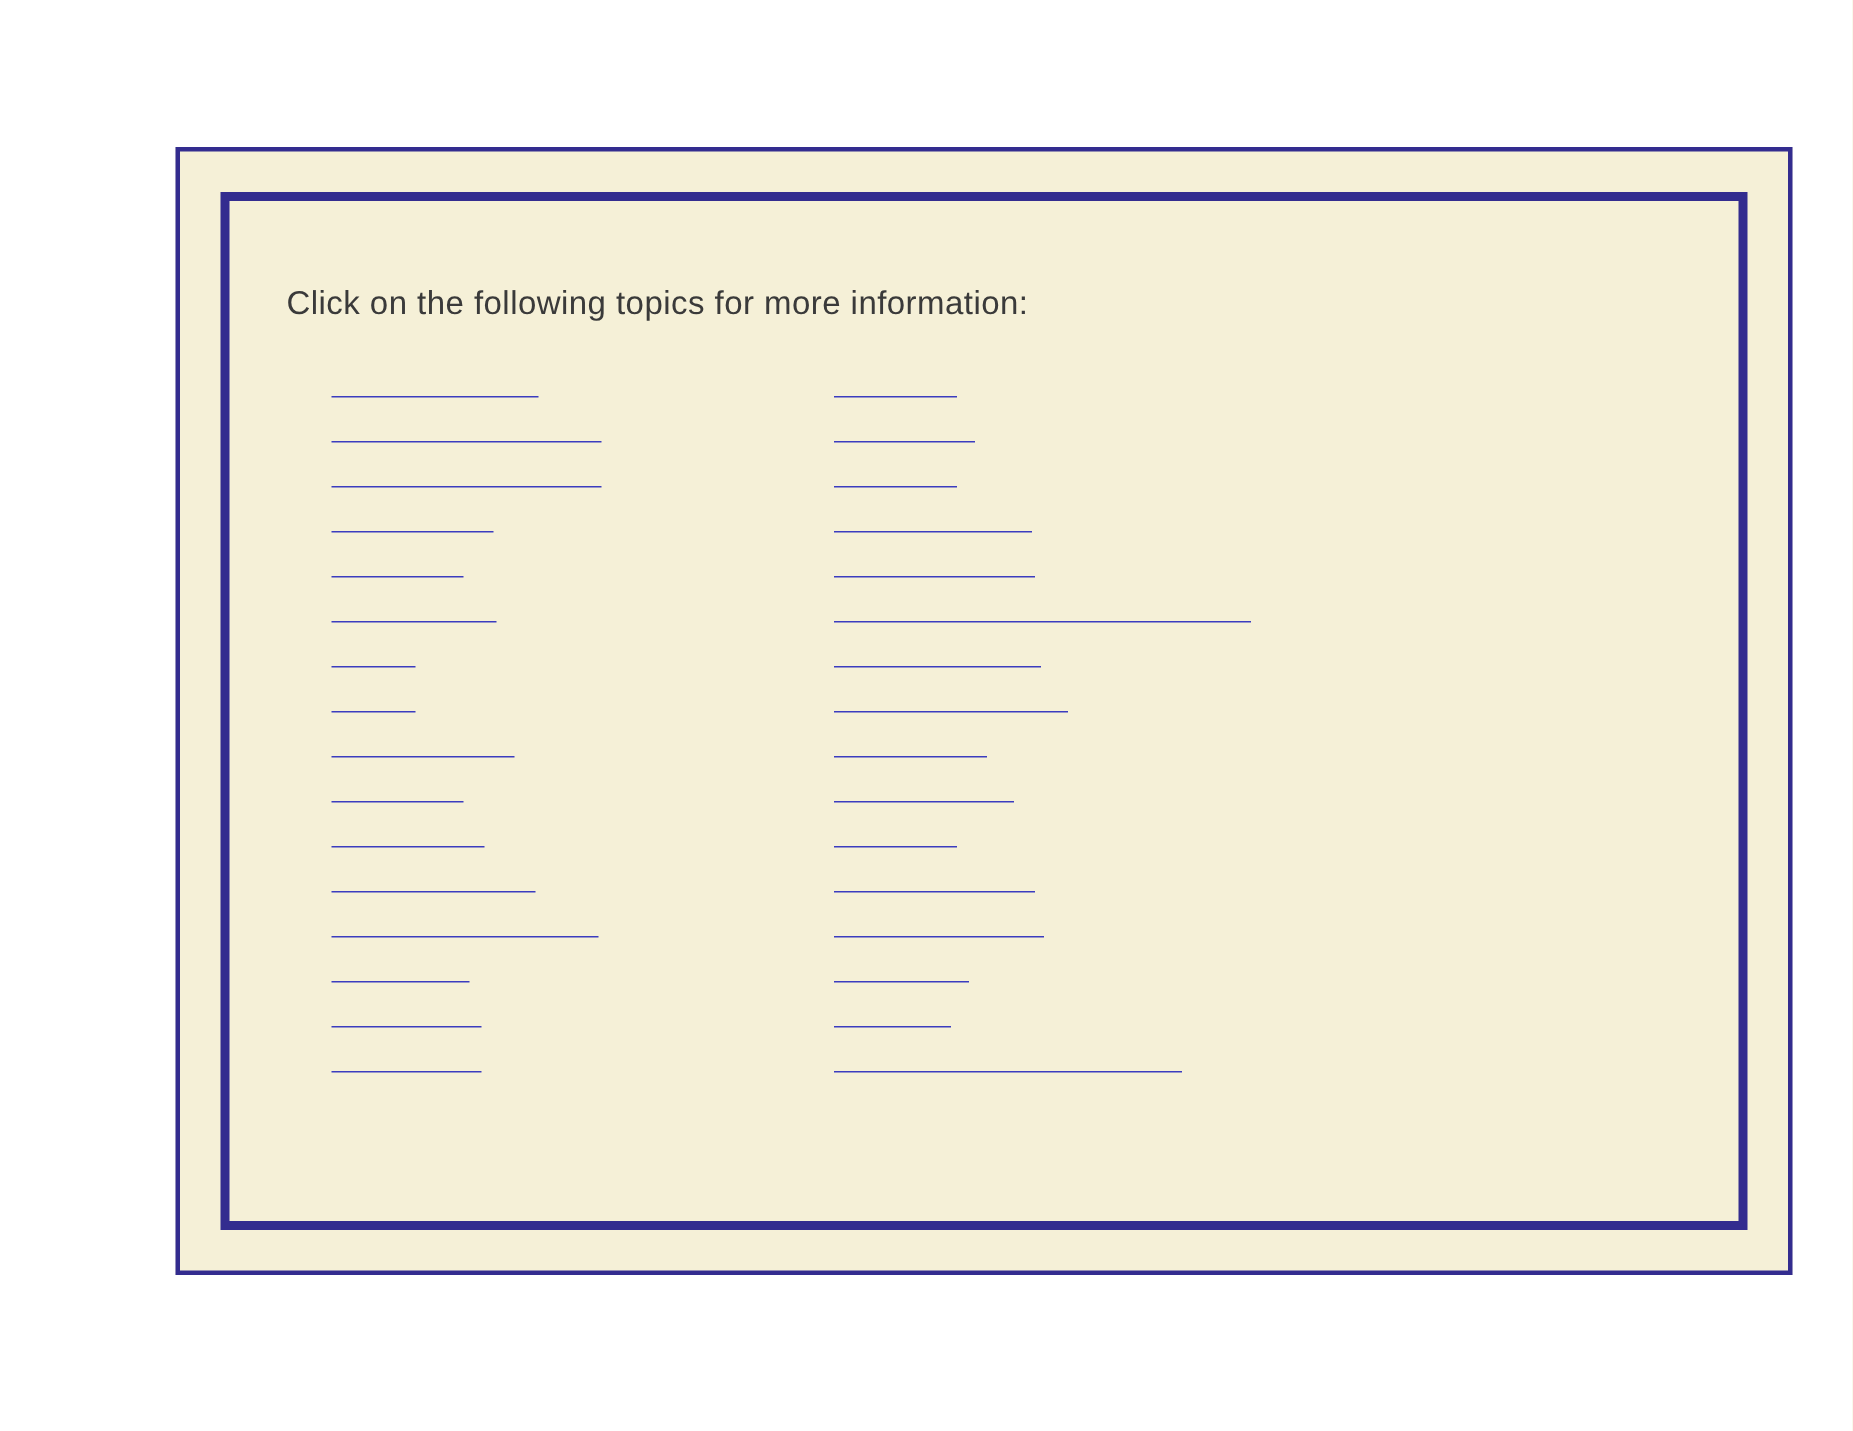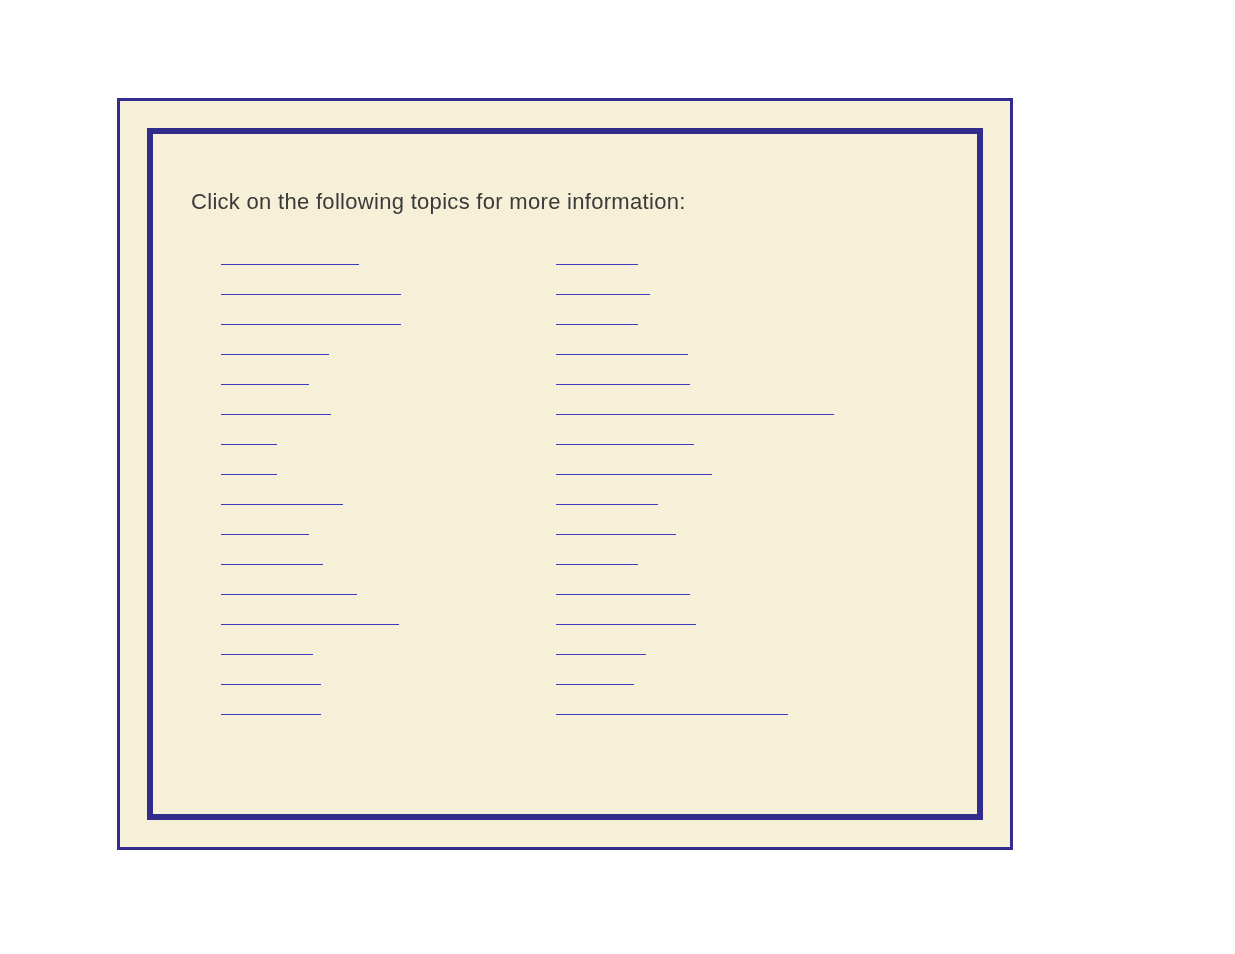--- a/index.html
+++ b/index.html
@@ -11,21 +11,21 @@
       background: #ffffff;
       font-family: Arial, Helvetica, sans-serif;
       width: 1235px;
       height: 954px;
       position: relative;
     }
     .outer-frame {
       position: absolute;
       top: 98px;
       left: 117px;
-      width: 896px;
+      width: 1078px;
       height: 752px;
       background: #f5f0d7;
       border: 3px solid #332c8f;
     }
     .inner-frame {
       position: absolute;
       top: 27px;
       left: 27px;
       right: 27px;
       bottom: 27px;

